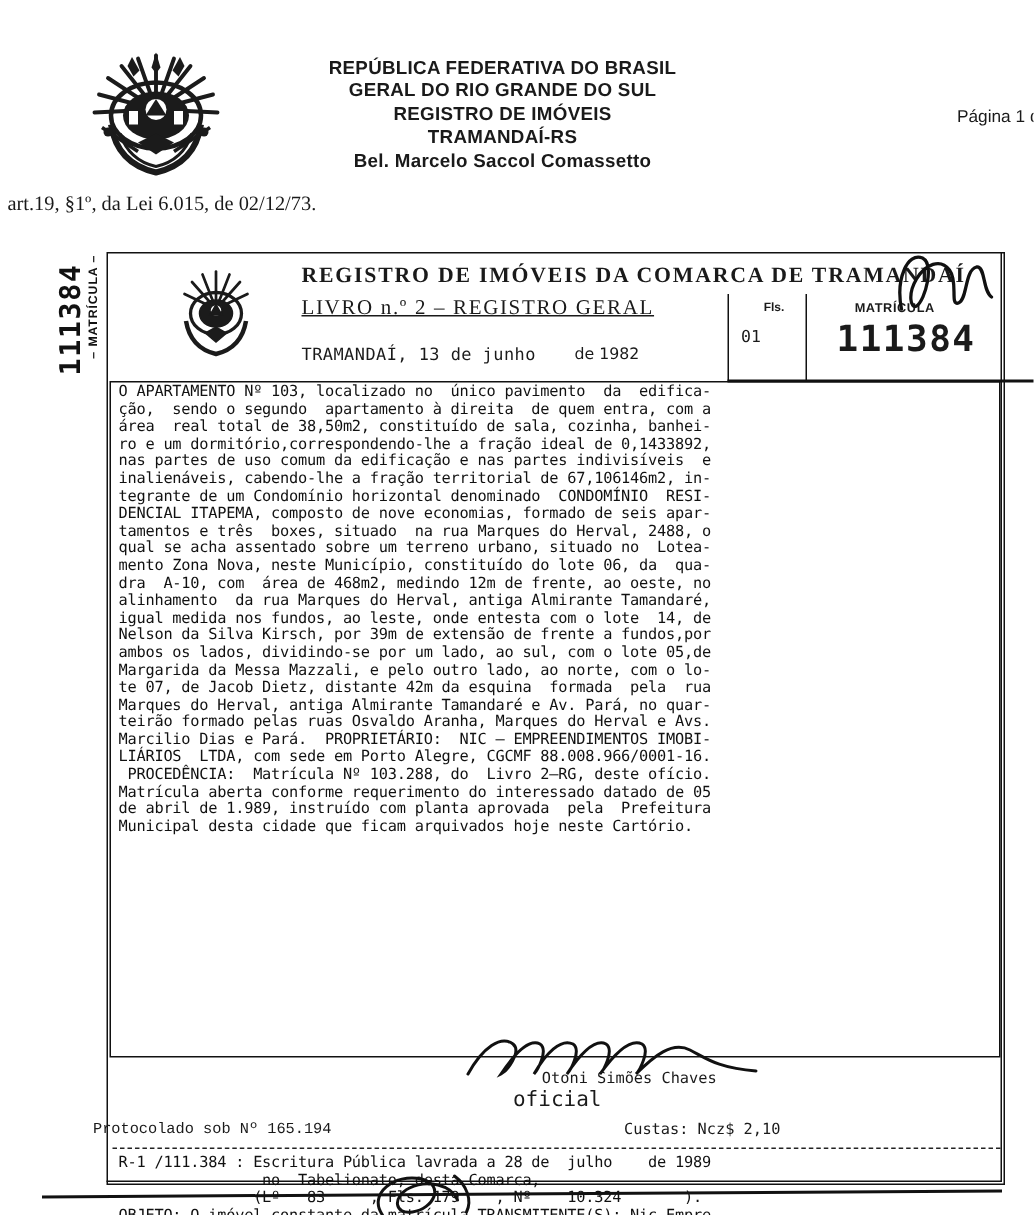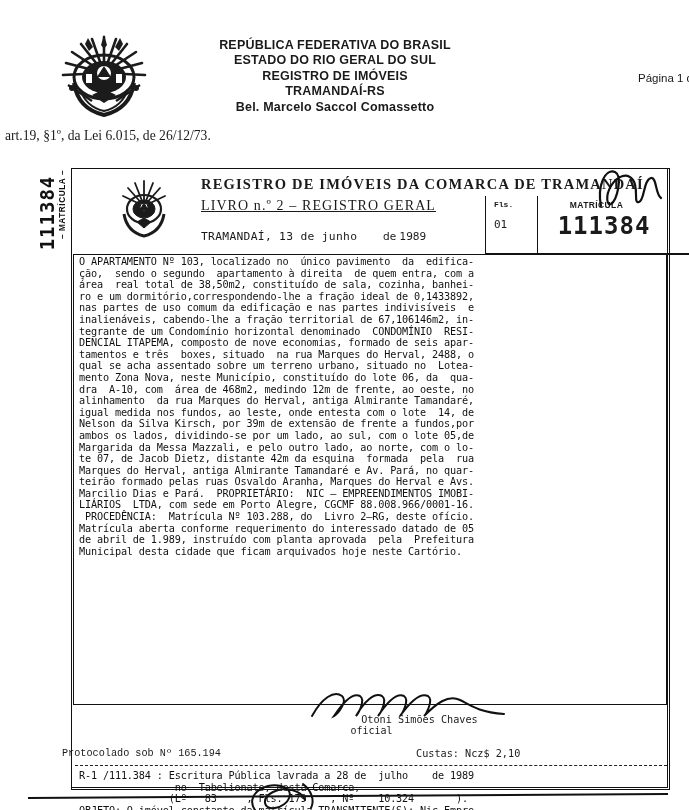--- a/index.html
+++ b/index.html
@@ -112,22 +112,22 @@
     font-family:"DejaVu Sans", sans-serif;
     font-size:10.5px;white-space:nowrap;
   }
 
   
   .vsep{position:absolute;top:26px;width:1.4px;height:58px;background:#111;}
   .vsep.a{left:412px;}
   .vsep.b{left:464px;}
   .hsepline{position:absolute;left:412px;top:83px;width:233px;height:1.5px;background:#111;}
   .fls-lab{
-    position:absolute;left:421px;top:30px;width:44px;text-align:left;
-    font-family:Liberation Mono, monospace;font-size:8px;font-weight:bold;
+    position:absolute;left:421px;top:30px;width:44px;text-align:center;
+    font-family:Liberation Sans, sans-serif;font-size:8px;font-weight:bold;
   }
   .fls-val{
     position:absolute;left:421px;top:48px;width:44px;text-align:left;
     font-family:"DejaVu Sans Mono", monospace;font-size:11px;
   }
   .mat-lab{
     position:absolute;left:466px;top:30px;width:115px;text-align:center;
     font-family:"Liberation Sans", sans-serif;font-size:8.5px;font-weight:bold;letter-spacing:.4px;
   }
   .mat-val{
@@ -153,21 +153,21 @@
   }
 
   .officer-sig{position:absolute;left:290px;top:520px;width:210px;height:34px;}
   .officer-sig svg{display:block;}
   .officer-name{
     position:absolute;left:55px;top:546px;width:597px;text-align:center;
     font-family:"DejaVu Sans Mono", monospace;font-size:10.2px;padding-left:48px;
   }
   .officer-role{
     position:absolute;left:55px;top:557px;width:597px;text-align:center;
-    font-family:"DejaVu Sans Mono", monospace;font-size:10px;
+    font-family:"DejaVu Sans Mono", monospace;font-size:14px;
   }
 
   .protocolo{
     position:absolute;left:44px;top:580px;
     font-family:Liberation Mono, monospace;font-size:10.2px;white-space:pre;
   }
   .custas{
     position:absolute;left:398px;top:580px;
     font-family:"DejaVu Sans Mono", monospace;font-size:10.2px;white-space:pre;
   }
@@ -235,31 +235,31 @@
           <line x1="10" y1="52" x2="34" y2="68" stroke="#1b1b1b" stroke-width="2.4"></line>
           <line x1="82" y1="52" x2="58" y2="68" stroke="#1b1b1b" stroke-width="2.4"></line>
           <circle cx="14" cy="55" r="3"></circle>
           <circle cx="78" cy="55" r="3"></circle>
         </g>
       </svg>
     </div>
 
     <div class="header-titles">
       <span class="ln">REPÚBLICA FEDERATIVA DO BRASIL</span>
-      <span class="ln">ESTADO DO RIO GERAL DO SUL</span>
+      <span class="ln">GERAL DO RIO GRANDE DO SUL</span>
       <span class="ln">REGISTRO DE IMÓVEIS</span>
       <span class="ln">TRAMANDAÍ-RS</span>
       <span class="ln">Bel. Marcelo Saccol Comassetto</span>
     </div>
 
     <div class="page-num">Página 1 d</div>
   </div>
 
   <div class="certifico">
-    <span class="l2">art.19, §1º, da Lei 6.015, de 26/12/73.</span>
+    <span class="l2">art.19, §1º, da Lei 6.015, de 02/12/73.</span>
   </div>
 
   <div class="sheet">
 
     <div class="spine">
       <div class="vnum">111384</div>
       <div class="vlabel">– MATRÍCULA –</div>
     </div>
 
     <div class="sheet-border"></div>
@@ -285,21 +285,21 @@
             <path d="M27 32 L31 25 L35 32 Z" fill="#1b1b1b"></path>
             <path d="M11 36 Q14 54 31 58 Q48 54 51 36" fill="none" stroke-width="3"></path>
             <path d="M24 44 L31 40 L38 44 L31 50 Z" fill="#1b1b1b"></path>
           </g>
         </svg>
       </div>
 
       <div class="reg-line1">REGISTRO DE IMÓVEIS DA COMARCA DE TRAMANDAÍ</div>
       <div class="reg-line2">LIVRO n.º 2 – REGISTRO GERAL</div>
       <div class="reg-city">TRAMANDAÍ, 13 de junho</div>
-      <div class="reg-year">de 1989</div>
+      <div class="reg-year">de 1982</div>
 
       <div class="vsep a"></div>
       <div class="vsep b"></div>
       <div class="hsepline"></div>
 
       <div class="fls-lab">Fls.</div>
       <div class="fls-val">01</div>
       <div class="mat-lab">MATRÍCULA</div>
       <div class="mat-val">111384</div>
 

